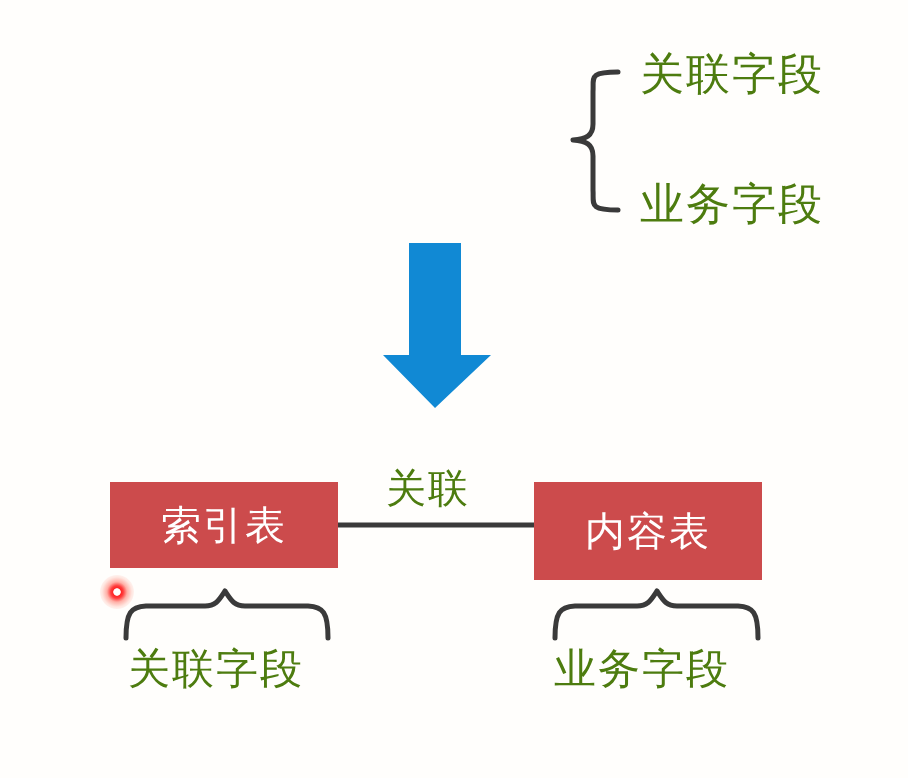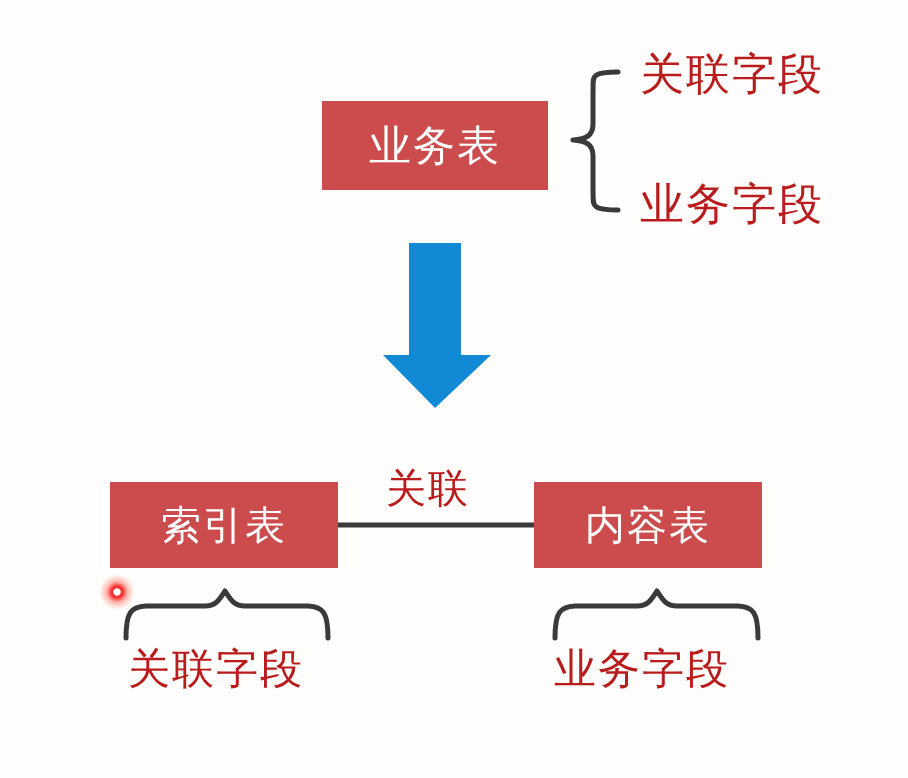--- a/index.html
+++ b/index.html
@@ -42,28 +42,28 @@
     left: 110px;
     top: 482px;
     width: 228px;
     height: 86px;
     font-size: 40px;
   }
   #box-content {
     left: 534px;
     top: 482px;
     width: 228px;
-    height: 86px;
+    height: 98px;
     font-size: 40px;
   }
 
   
   .field-label {
     position: absolute;
-    color: #b91c1c;
+    color: #4d7c0f;
     letter-spacing: 2px;
     line-height: 1;
     white-space: nowrap;
     user-select: none;
   }
   #label-top-assoc {
     left: 640px;
     top: 52px;
     font-size: 44px;
   }
@@ -113,21 +113,20 @@
                 rgba(255,60,40,0.40) 42%,
                 rgba(255,90,60,0.14) 62%,
                 rgba(255,120,90,0.00) 80%);
   }
 </style>
 </head>
 <body>
 
 <div id="canvas">
 
-  <div class="table-box" id="box-business">业务表</div>
 
   <svg class="overlay" viewBox="0 0 908 778" xmlns="http://www.w3.org/2000/svg">
     <path d="M 618 72
              C 588 72, 594 78, 593 92
              L 593 124
              C 593 136, 586 139, 573 140
              C 586 141, 593 144, 593 156
              L 593 190
              C 594 204, 588 210, 618 210" fill="none" stroke="#3a3a3a" stroke-width="5" stroke-linecap="round" stroke-linejoin="round"></path>
   </svg>

